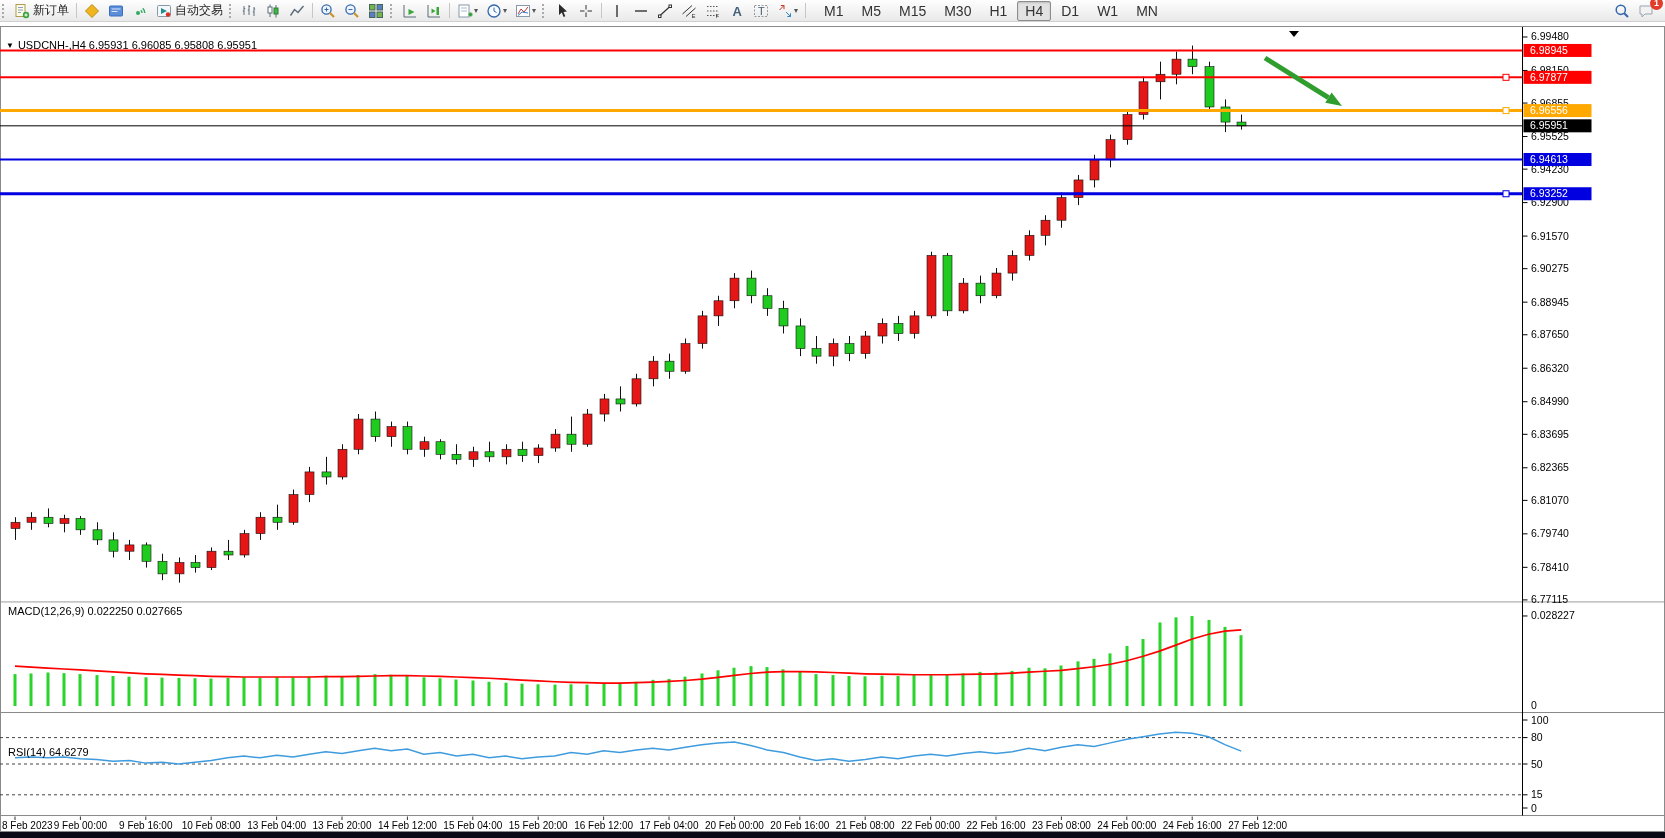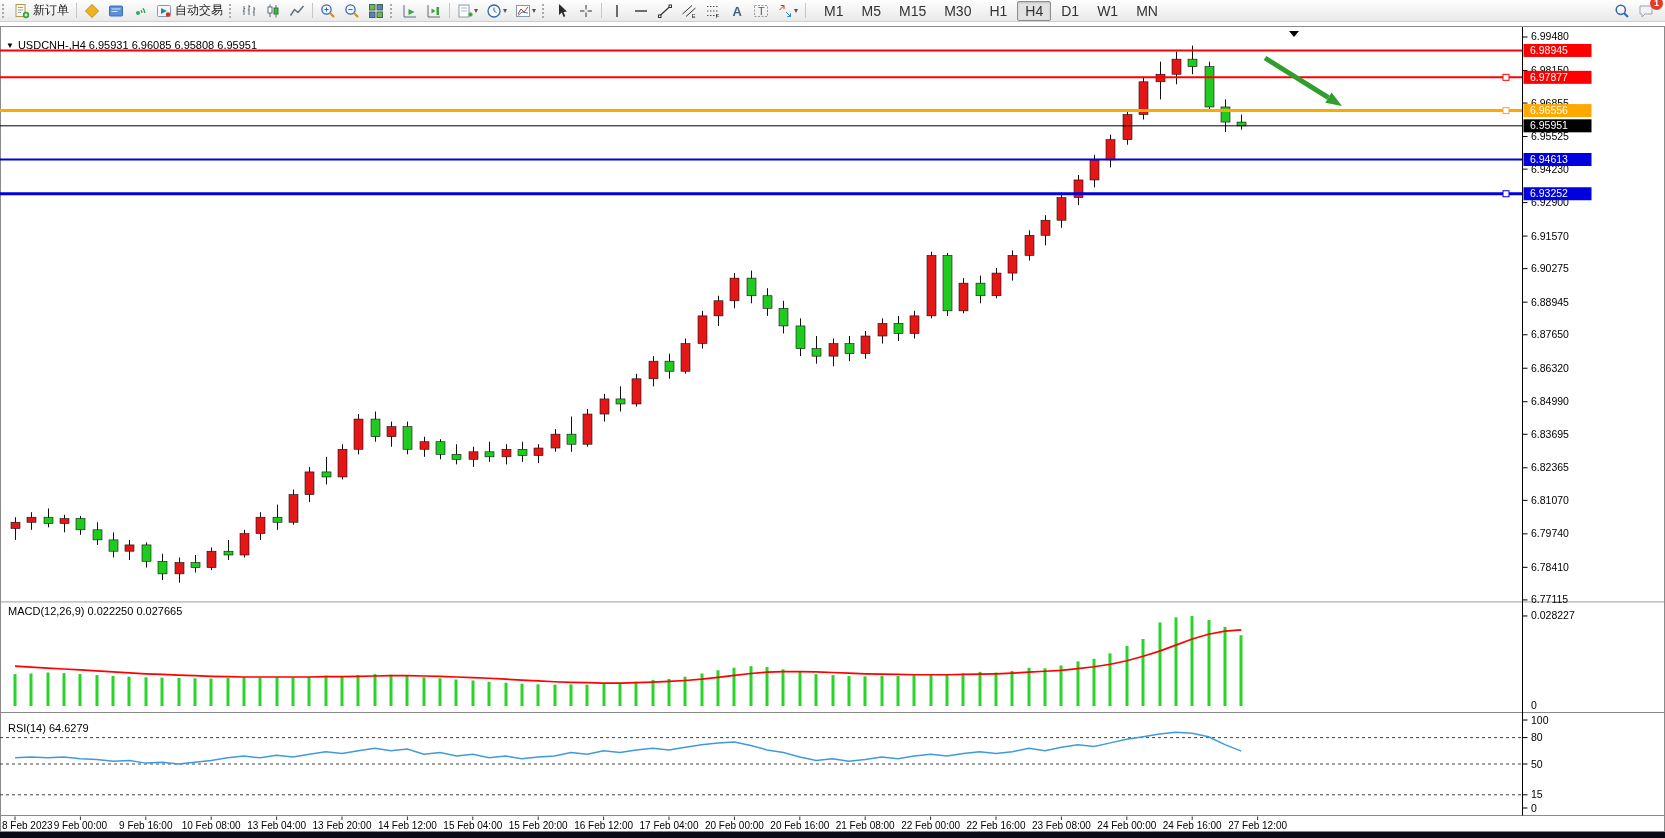--- a/index.html
+++ b/index.html
@@ -22,21 +22,21 @@
   .chatwrap{position:relative;margin-right:8px}
   .badge{position:absolute;top:-4px;right:-6px;background:#e23d2a;color:#fff;border-radius:50%;
          width:13px;height:13px;font-size:9px;line-height:13px;text-align:center;font-weight:bold}
   
   .chartwin{position:absolute;top:26px;left:0;width:1665px;height:806px;background:#fff}
   #cv{position:absolute;top:0;left:0}
   .ovl{position:absolute;font-size:11px;color:#000;white-space:nowrap;z-index:5}
   .ttl{top:13px;left:6px}
   .ttl .tri{font-size:8px;margin-right:4px;vertical-align:1px}
   .macdl{top:579px;left:8px}
-  .rsil{top:696px;left:8px}
+  .rsil{top:720px;left:8px}
   .taskbar{position:absolute;top:832px;left:0;width:1665px;height:6px;background:#0a0a16}
 </style>
 </head>
 <body>
 
 <div class="tb">
   <span class="grip"></span>
 
   <span class="tbtn">
     <svg class="ti" viewBox="0 0 16 16">

